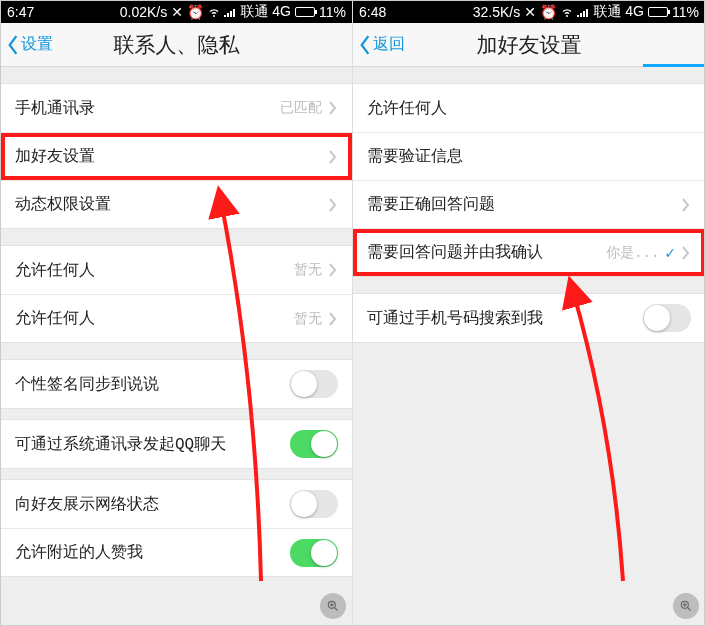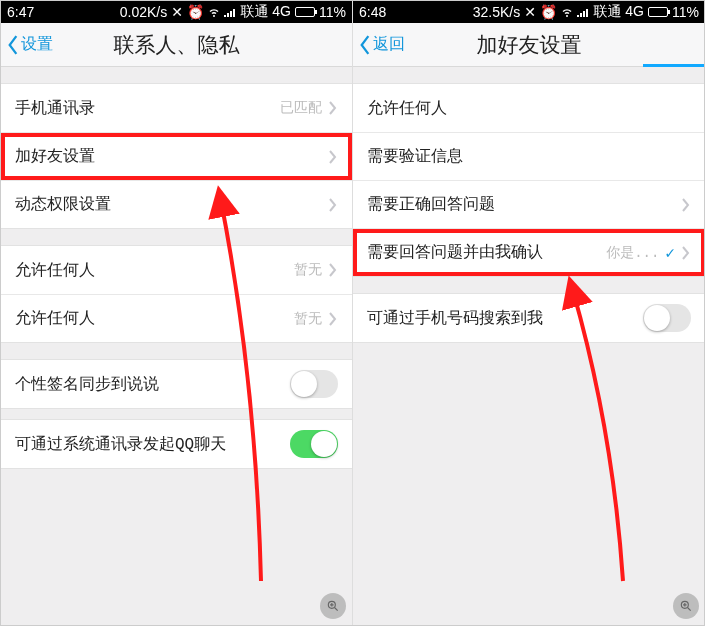--- a/index.html
+++ b/index.html
@@ -247,20 +247,38 @@
       <div class="row">
         <span class="rlabel">可通过系统通讯录发起QQ聊天</span>
         <span class="rright">
             <span class="switch on">
               <span class="knob"></span>
             </span>
           </span>
       </div>
     </div>
 
+    <div class="group small-gap">
+      <div class="row">
+        <span class="rlabel">向好友展示网络状态</span>
+        <span class="rright">
+            <span class="switch">
+              <span class="knob"></span>
+            </span>
+          </span>
+      </div>
+      <div class="row">
+        <span class="rlabel">允许附近的人赞我</span>
+        <span class="rright">
+            <span class="switch on">
+              <span class="knob"></span>
+            </span>
+          </span>
+      </div>
+    </div>
   </div>
 
   <div class="arrow" style="left:200px;top:180px;">
     <svg width="80" height="420">
       <defs>
           <marker id="ah1" markerWidth="8" markerHeight="8" refX="4" refY="4" orient="auto">
             <path d="M0 0L8 4L0 8z" fill="#ff1a1a"></path>
           </marker>
         </defs>
       <path d="M60 400 Q 55 200 20 20" stroke="#ff1a1a" stroke-width="4" fill="none" marker-end="url(#ah1)"></path>

